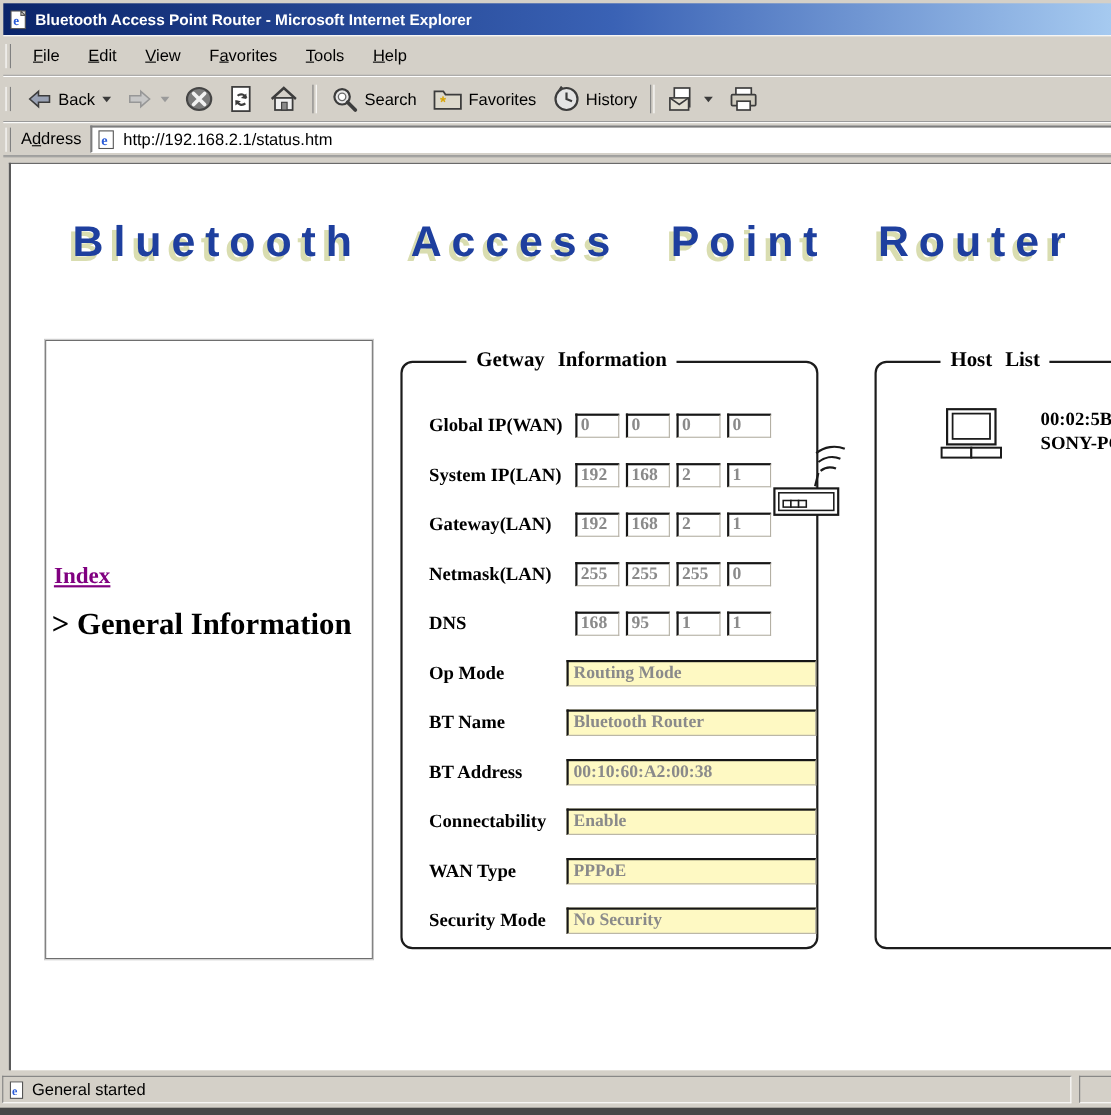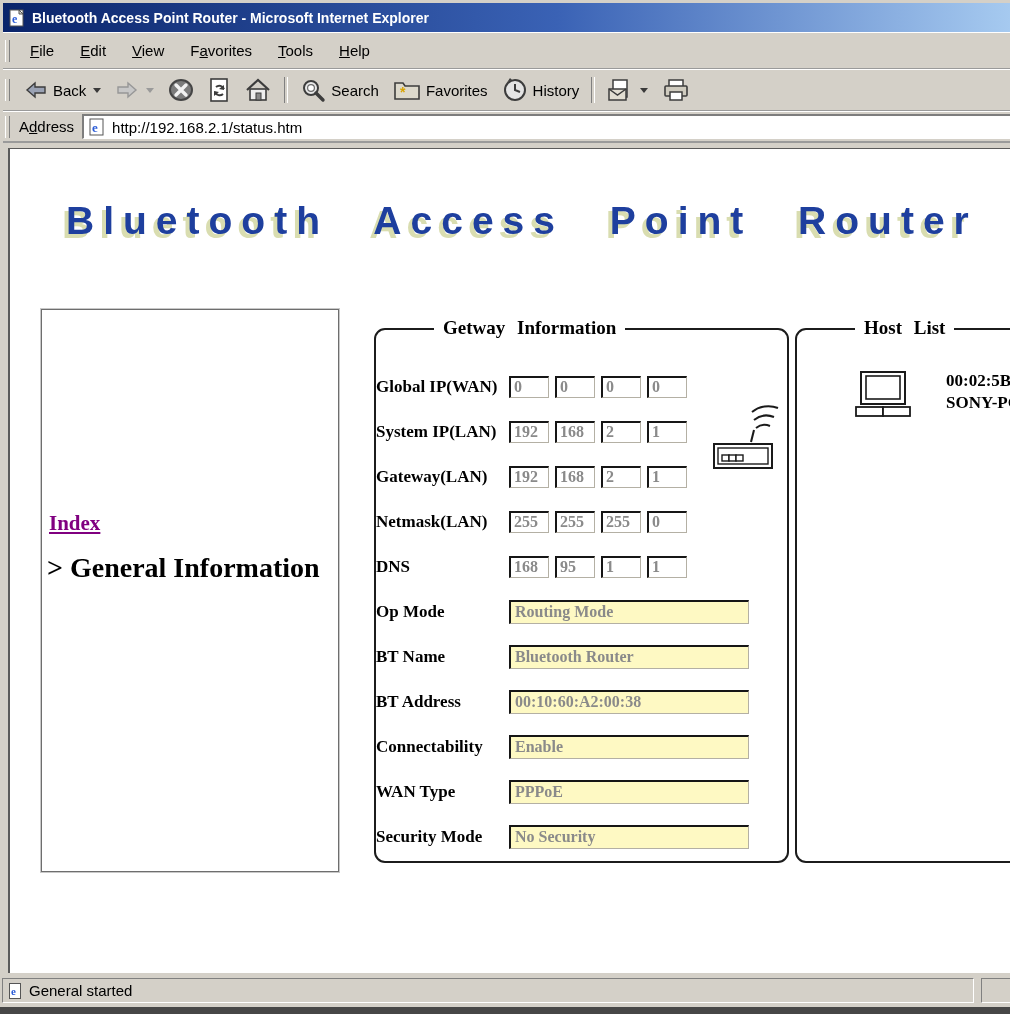--- a/index.html
+++ b/index.html
@@ -48,26 +48,26 @@
 
   .sidebar-box{position:absolute;left:30px;top:159px;width:300px;height:565px;
      border:1px solid #c8c8c8;box-shadow:inset 0 0 0 1px #6e6e6e;box-sizing:border-box;}
   .idx-link{position:absolute;left:8px;top:187px;font-size:21px;font-weight:bold;
      color:var(--visited_link_purple,#800080);text-decoration:underline;margin-top:15px;}
   .nav-item{position:absolute;left:6px;top:243px;font-size:28px;font-weight:bold;color:#000;}
   .note{position:absolute;left:6px;top:293px;width:288px;font-size:22px;font-weight:bold;line-height:32px;color:#000;}
   .note .red{color:var(--note_red,#e8000e);}
 
   .fieldset{position:absolute;top:179px;height:535px;border:2px solid #1c1c1c;border-radius:11px;box-sizing:border-box;background:#fff;}
-  #gateway-fieldset{left:364px;width:415px;}
+  #gateway-fieldset{left:354px;width:380px;}
   #host-fieldset{left:785px;width:390px;}
   .legend{position:absolute;top:-13px;left:58px;background:#fff;padding:0 9px;
      font-size:19px;font-weight:bold;word-spacing:7px;white-space:nowrap;}
 
-  .rows{padding:34px 0 0 0;}
+  .rows{padding:34px 0 0 24px;}
   .grow{display:flex;align-items:center;height:45px;}
   .grow .lbl{width:133px;font-size:17px;font-weight:bold;white-space:nowrap;}
   .ip-input{width:40px;height:22px;margin-right:6px;box-sizing:border-box;background:#fff;
      border-top:2px solid #161616;border-left:2px solid #161616;border-bottom:1px solid #b4b0a4;border-right:1px solid #b4b0a4;
      font-family:"Liberation Serif",serif;font-weight:bold;font-size:16px;color:var(--disabled_text_gray,#8a8a8a);padding:0 0 0 3px;}
   .txt-input{width:240px;height:24px;box-sizing:border-box;background:#fef9c3;
      border-top:2px solid #161616;border-left:2px solid #161616;border-bottom:1px solid #b4b0a4;border-right:1px solid #b4b0a4;
      font-family:"Liberation Serif",serif;font-weight:bold;font-size:16px;color:var(--disabled_text_gray,#8a8a8a);padding:0 0 0 4px;}
 
   .ap-icon{position:absolute;left:334px;top:72px;}

